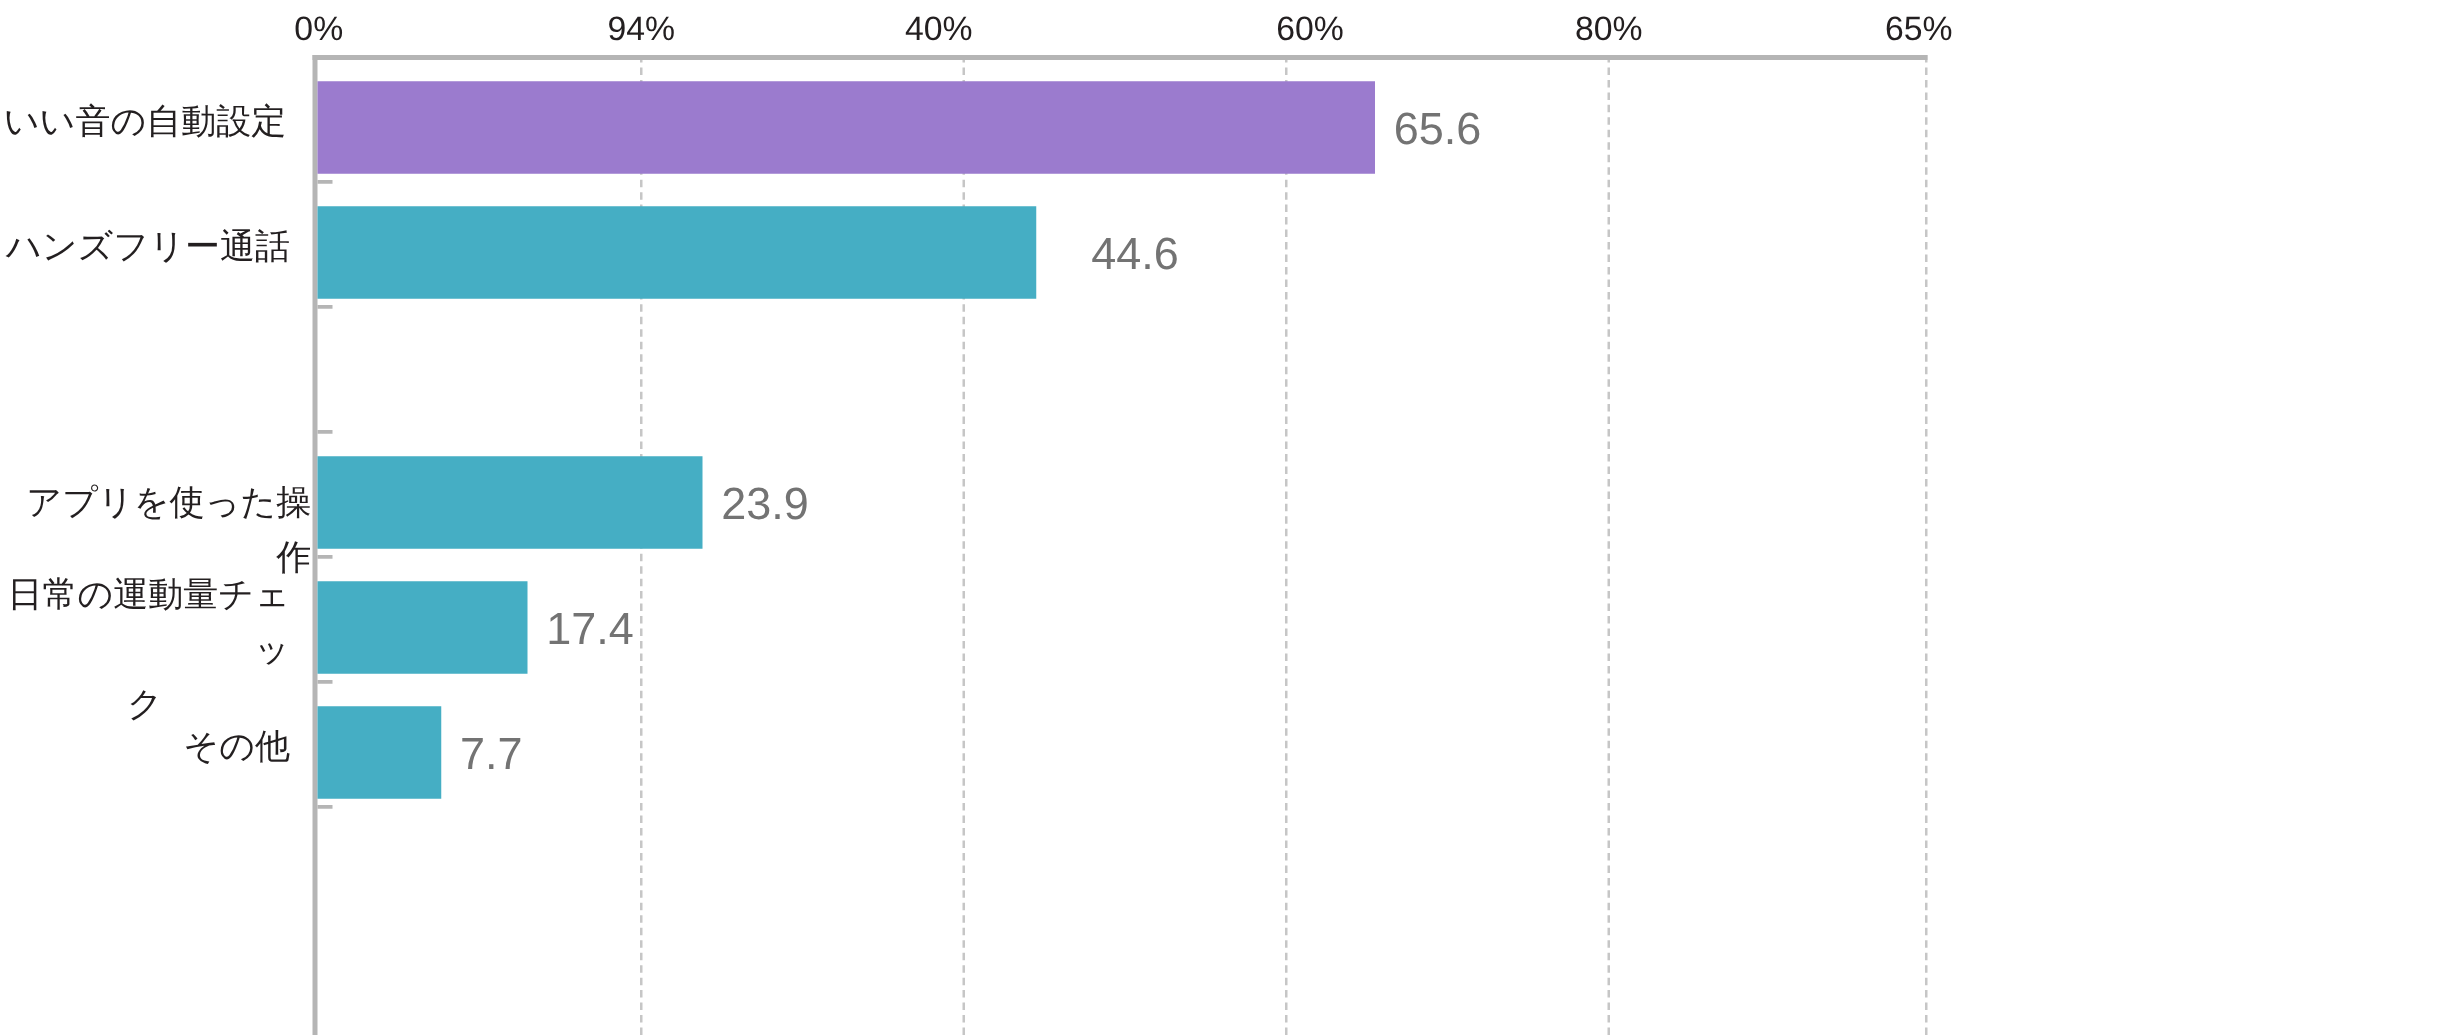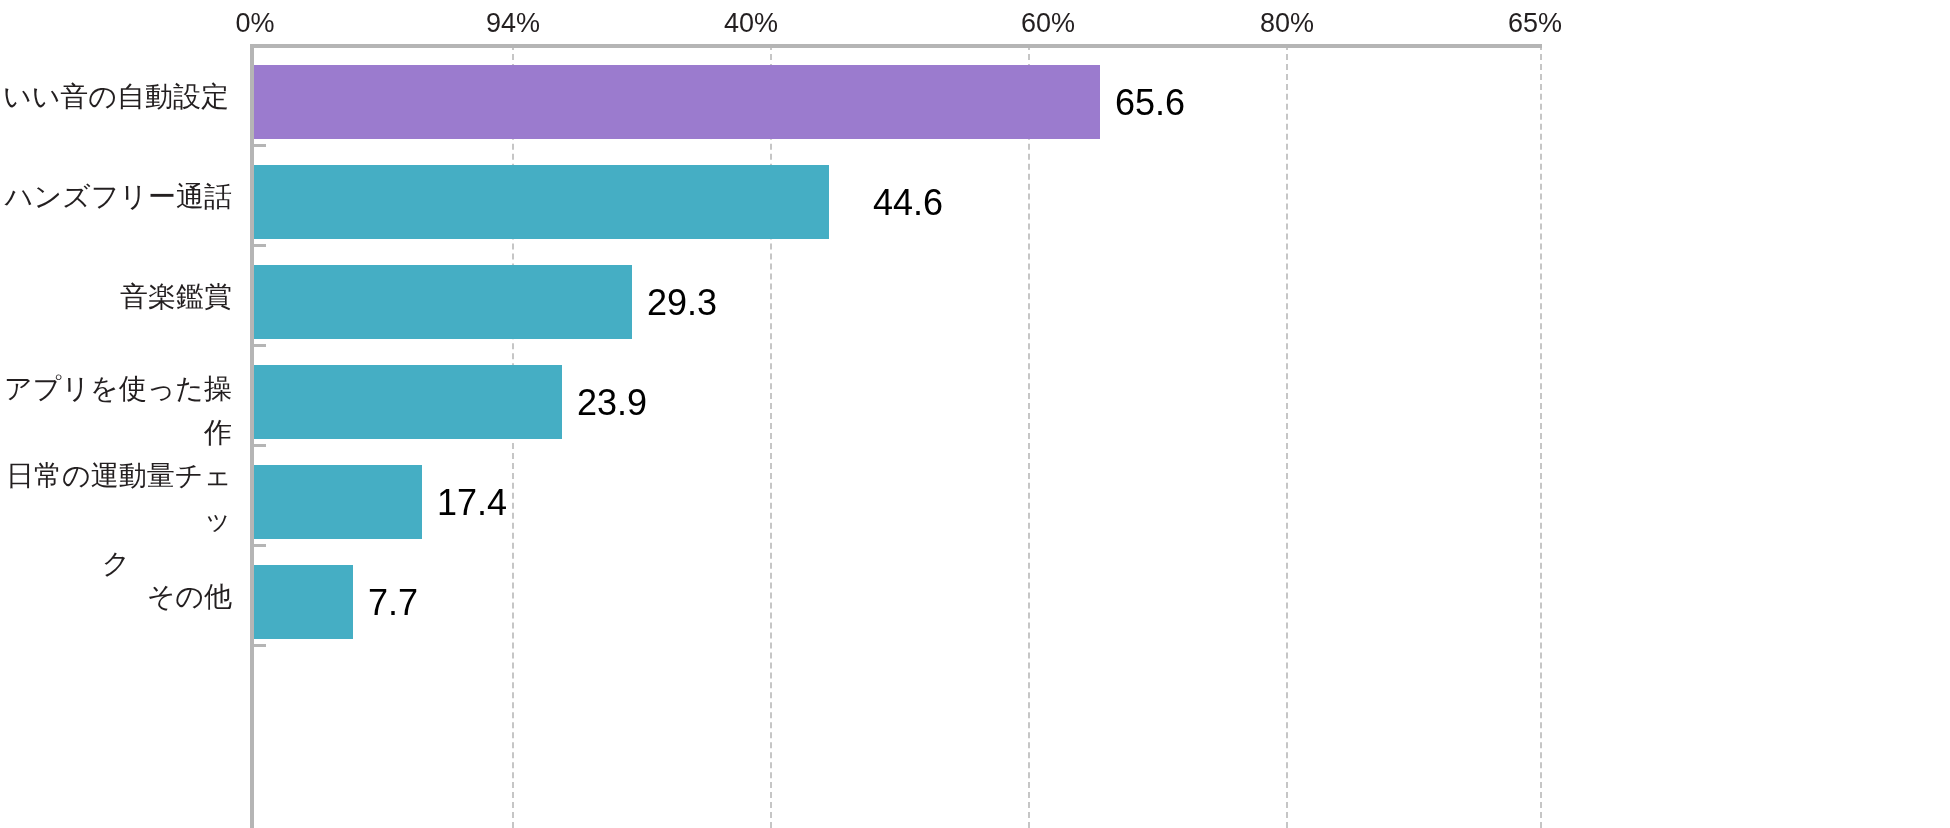--- a/index.html
+++ b/index.html
@@ -90,21 +90,21 @@
     left: 254px;
     height: 74px;
   }
   .bar.purple { background: #9b7bce; }
   .bar.teal   { background: #45aec4; }
 
   .bar-value {
     position: absolute;
     font-size: 36px;
     line-height: 40px;
-    color: #000000;
+    color: #737373;
     white-space: nowrap;
   }
 
   
   .ytick {
     position: absolute;
     left: 254px;
     width: 12px;
     height: 3px;
     background: #b5b5b5;
@@ -147,30 +147,23 @@
   </div>
 
   <div class="row" style="top:152px;text-decoration:underline;">
     <div class="cat-label" style="top:23px;">
       <span class="line">ハンズフリー通話</span>
     </div>
     <div class="bar teal" style="top:13px; width:575px;"></div>
     <div class="bar-value" style="left:844px; top:31px;margin-left:29px;">44.6</div>
   </div>
 
-  <div class="row" style="top:252px;">
-    <div class="cat-label" style="top:23px;">
-      <span class="line">音楽鑑賞</span>
-    </div>
-    <div class="bar teal" style="top:13px; width:378px;"></div>
-    <div class="bar-value" style="left:647px; top:31px;">29.3</div>
-  </div>
 
   <div class="row" style="top:352px;">
-    <div class="cat-label" style="top:15px;">
+    <div class="cat-label" style="top:28px;padding-left:17px;">
       <span class="line">アプリを使った操作</span>
     </div>
     <div class="bar teal" style="top:13px; width:308px;"></div>
     <div class="bar-value" style="left:577px; top:31px;">23.9</div>
   </div>
 
   <div class="row" style="top:452px;">
     <div class="cat-label" style="top:2px;">
       <span class="line">日常の運動量チェッ</span>
       <span class="line center">ク</span>

